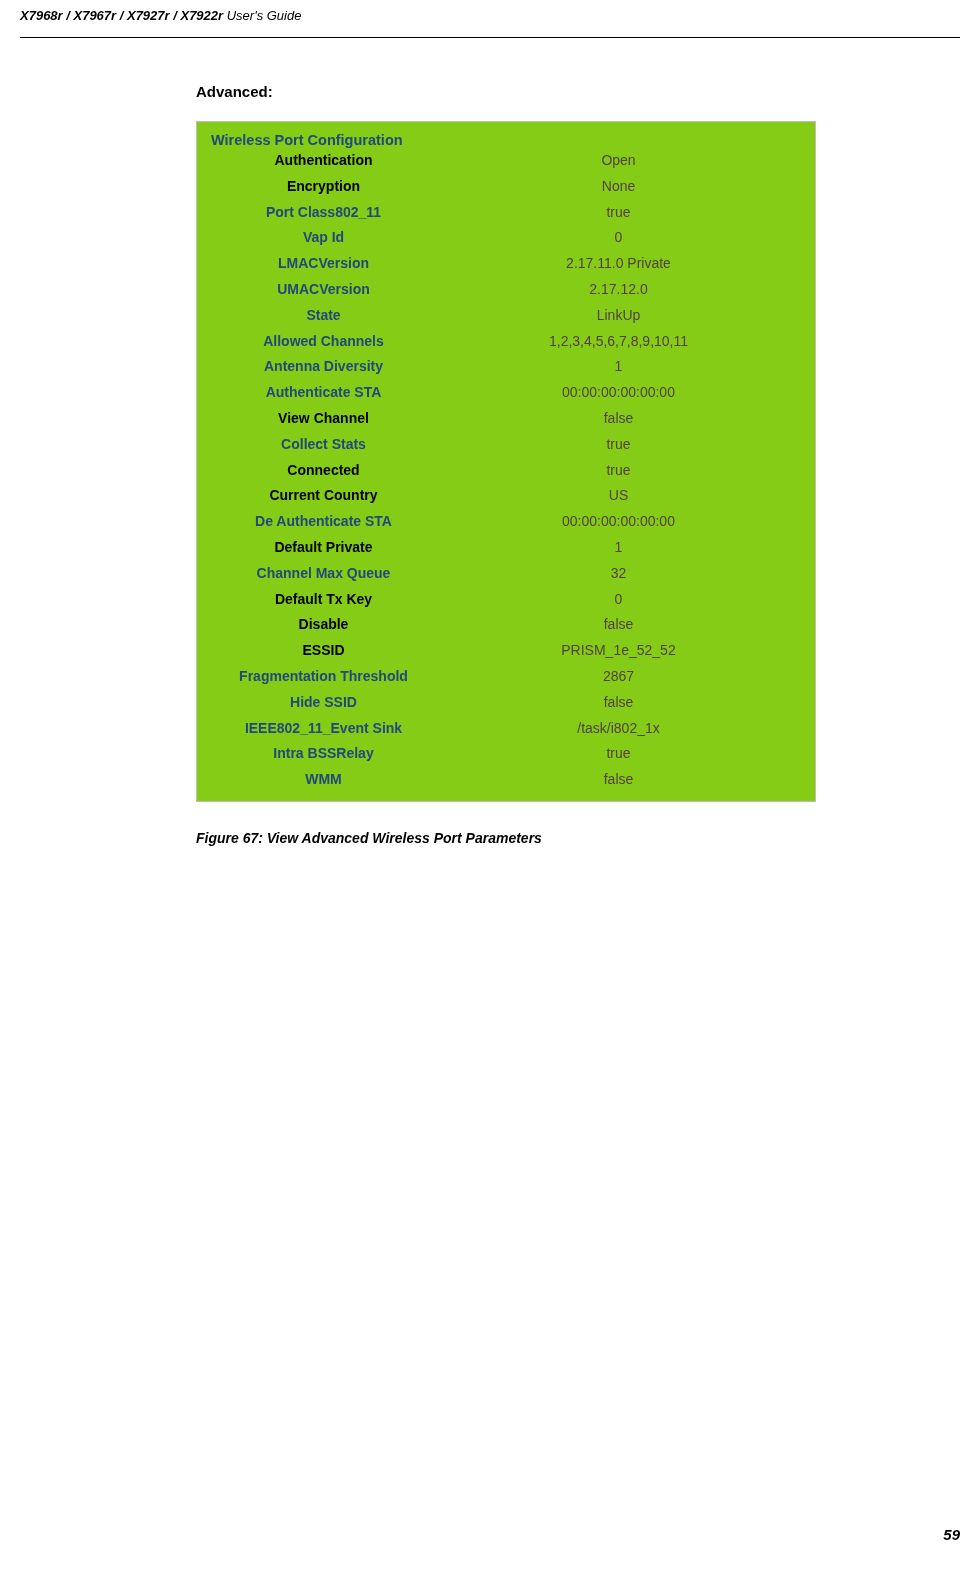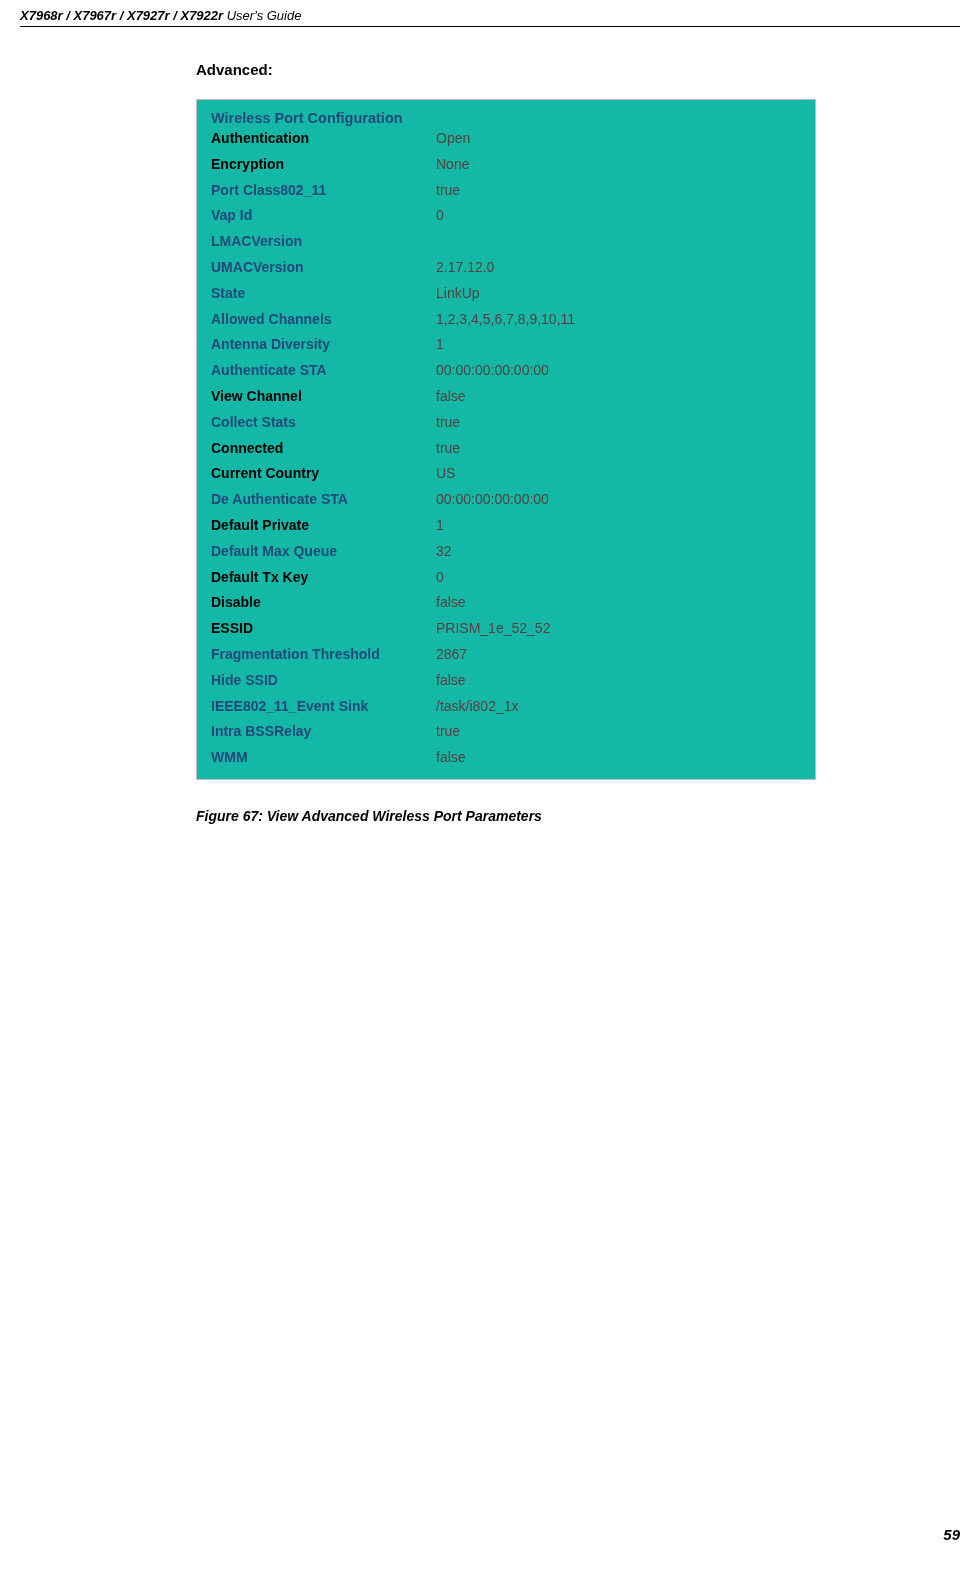--- a/index.html
+++ b/index.html
@@ -10,42 +10,42 @@
       width: 980px;
       height: 1577px;
       position: relative;
     }
     .page {
       padding: 8px 20px 0 20px;
     }
     .header-line {
       font-size: 13px;
       border-bottom: 1.5px solid #000;
-      padding-bottom: 3px;
-      margin-bottom: 4px;
+      padding-bottom: 14px;
+      margin-bottom: 15px;
     }
     .header-line .bold {
       font-weight: bold;
       font-style: italic;
     }
     .header-line .rest {
       font-style: italic;
     }
     .body-content {
       padding: 30px 0 0 176px;
       width: 770px;
     }
     .subheading {
       font-weight: bold;
       font-size: 15px;
       margin-bottom: 21px;
     }
     .config-box {
       border: 1px solid #bdbdbd;
-      background: #14b8a6;
+      background: #84cc16;
       width: 590px;
       padding: 10px 14px 8px 14px;
     }
     .config-title {
       font-weight: bold;
       color: #214a7a;
       font-size: 14.5px;
       font-family: Verdana, Geneva, sans-serif;
       margin-bottom: 0px;
     }
@@ -54,20 +54,21 @@
       font-family: Verdana, Geneva, sans-serif;
       color: #553f3f;
       margin-bottom: 22px;
     }
     .param-row {
       display: flex;
       font-family: Verdana, Geneva, sans-serif;
       font-size: 14px;
       line-height: 1.7;
       padding: 1px 0;
+      text-align: center;
     }
     .param-label {
       width: 225px;
       font-weight: bold;
     }
     .param-value {
       flex: 1;
       color: #553f3f;
     }
     .blue {
@@ -117,20 +118,21 @@
           <div class="param-row">
             <div class="param-label blue">Port Class802_11</div>
             <div class="param-value">true</div>
           </div>
           <div class="param-row">
             <div class="param-label blue">Vap Id</div>
             <div class="param-value">0</div>
           </div>
           <div class="param-row">
             <div class="param-label blue">LMACVersion</div>
+            <div class="param-value">2.17.11.0 Private</div>
           </div>
           <div class="param-row">
             <div class="param-label blue">UMACVersion</div>
             <div class="param-value">2.17.12.0</div>
           </div>
           <div class="param-row">
             <div class="param-label blue">State</div>
             <div class="param-value">LinkUp</div>
           </div>
           <div class="param-row">
@@ -163,21 +165,21 @@
           </div>
           <div class="param-row">
             <div class="param-label blue">De Authenticate STA</div>
             <div class="param-value">00:00:00:00:00:00</div>
           </div>
           <div class="param-row">
             <div class="param-label black">Default Private</div>
             <div class="param-value">1</div>
           </div>
           <div class="param-row">
-            <div class="param-label blue">Default Max Queue</div>
+            <div class="param-label blue">Channel Max Queue</div>
             <div class="param-value">32</div>
           </div>
           <div class="param-row">
             <div class="param-label black">Default Tx Key</div>
             <div class="param-value">0</div>
           </div>
           <div class="param-row">
             <div class="param-label black">Disable</div>
             <div class="param-value">false</div>
           </div>

